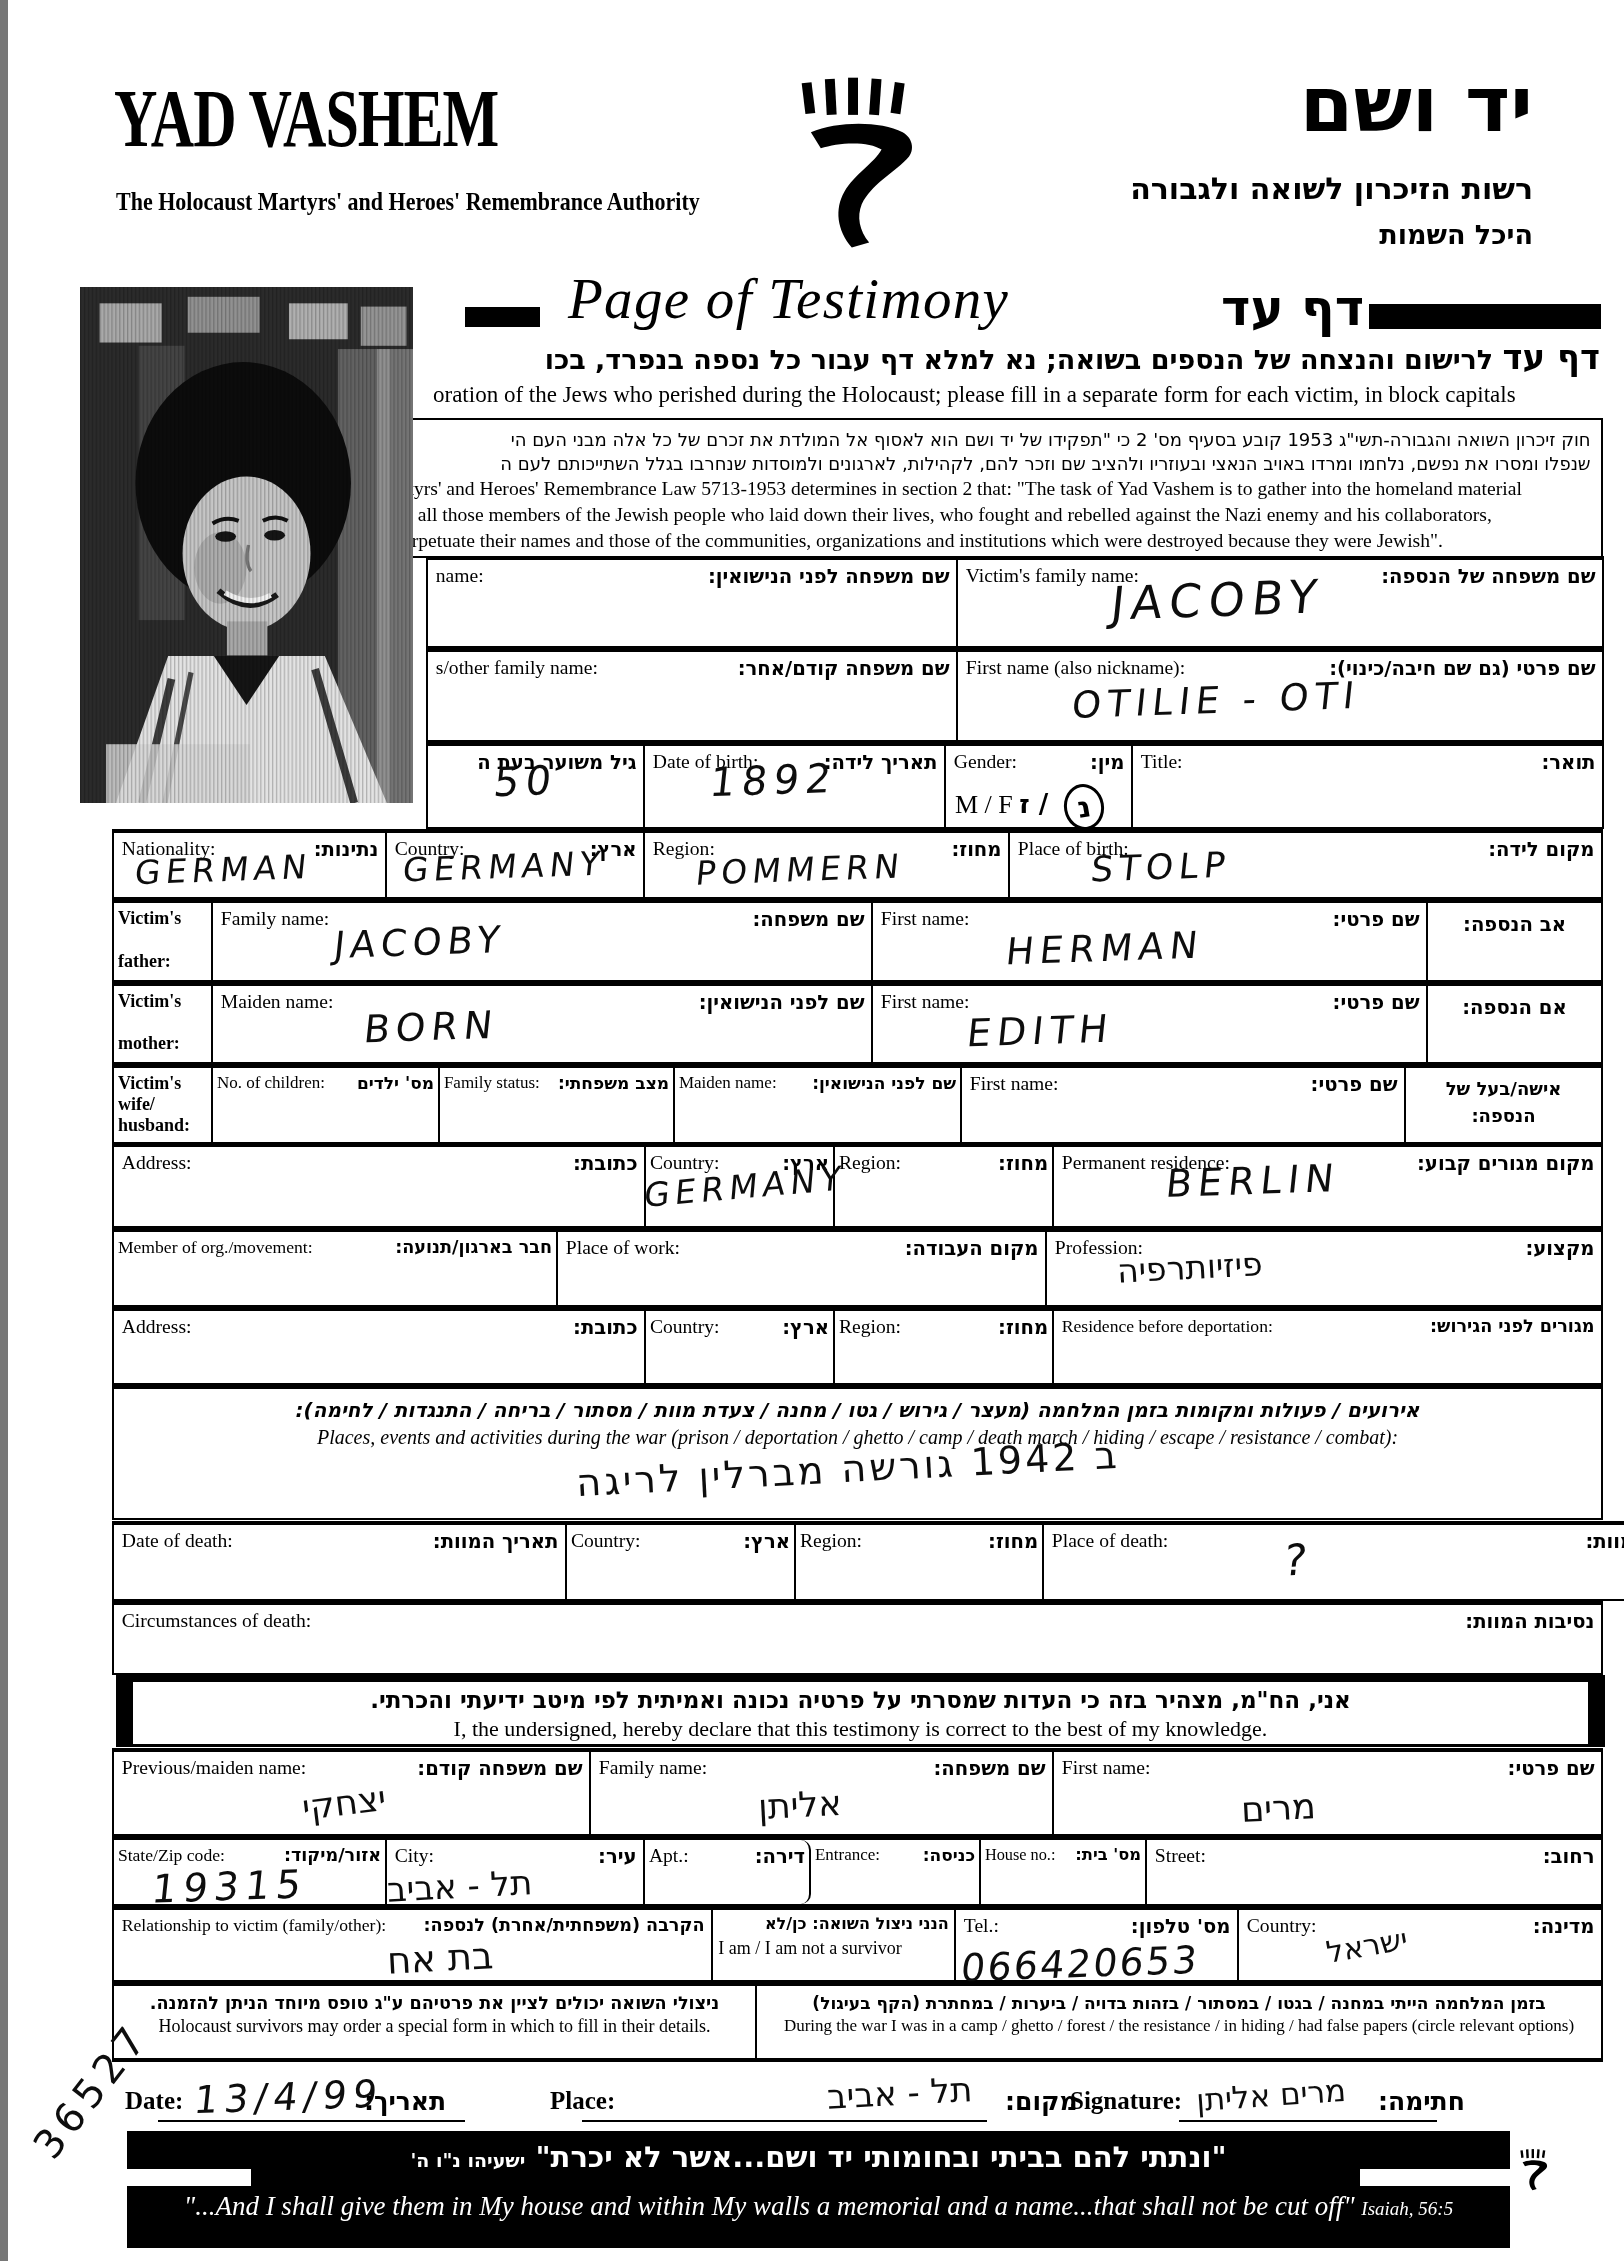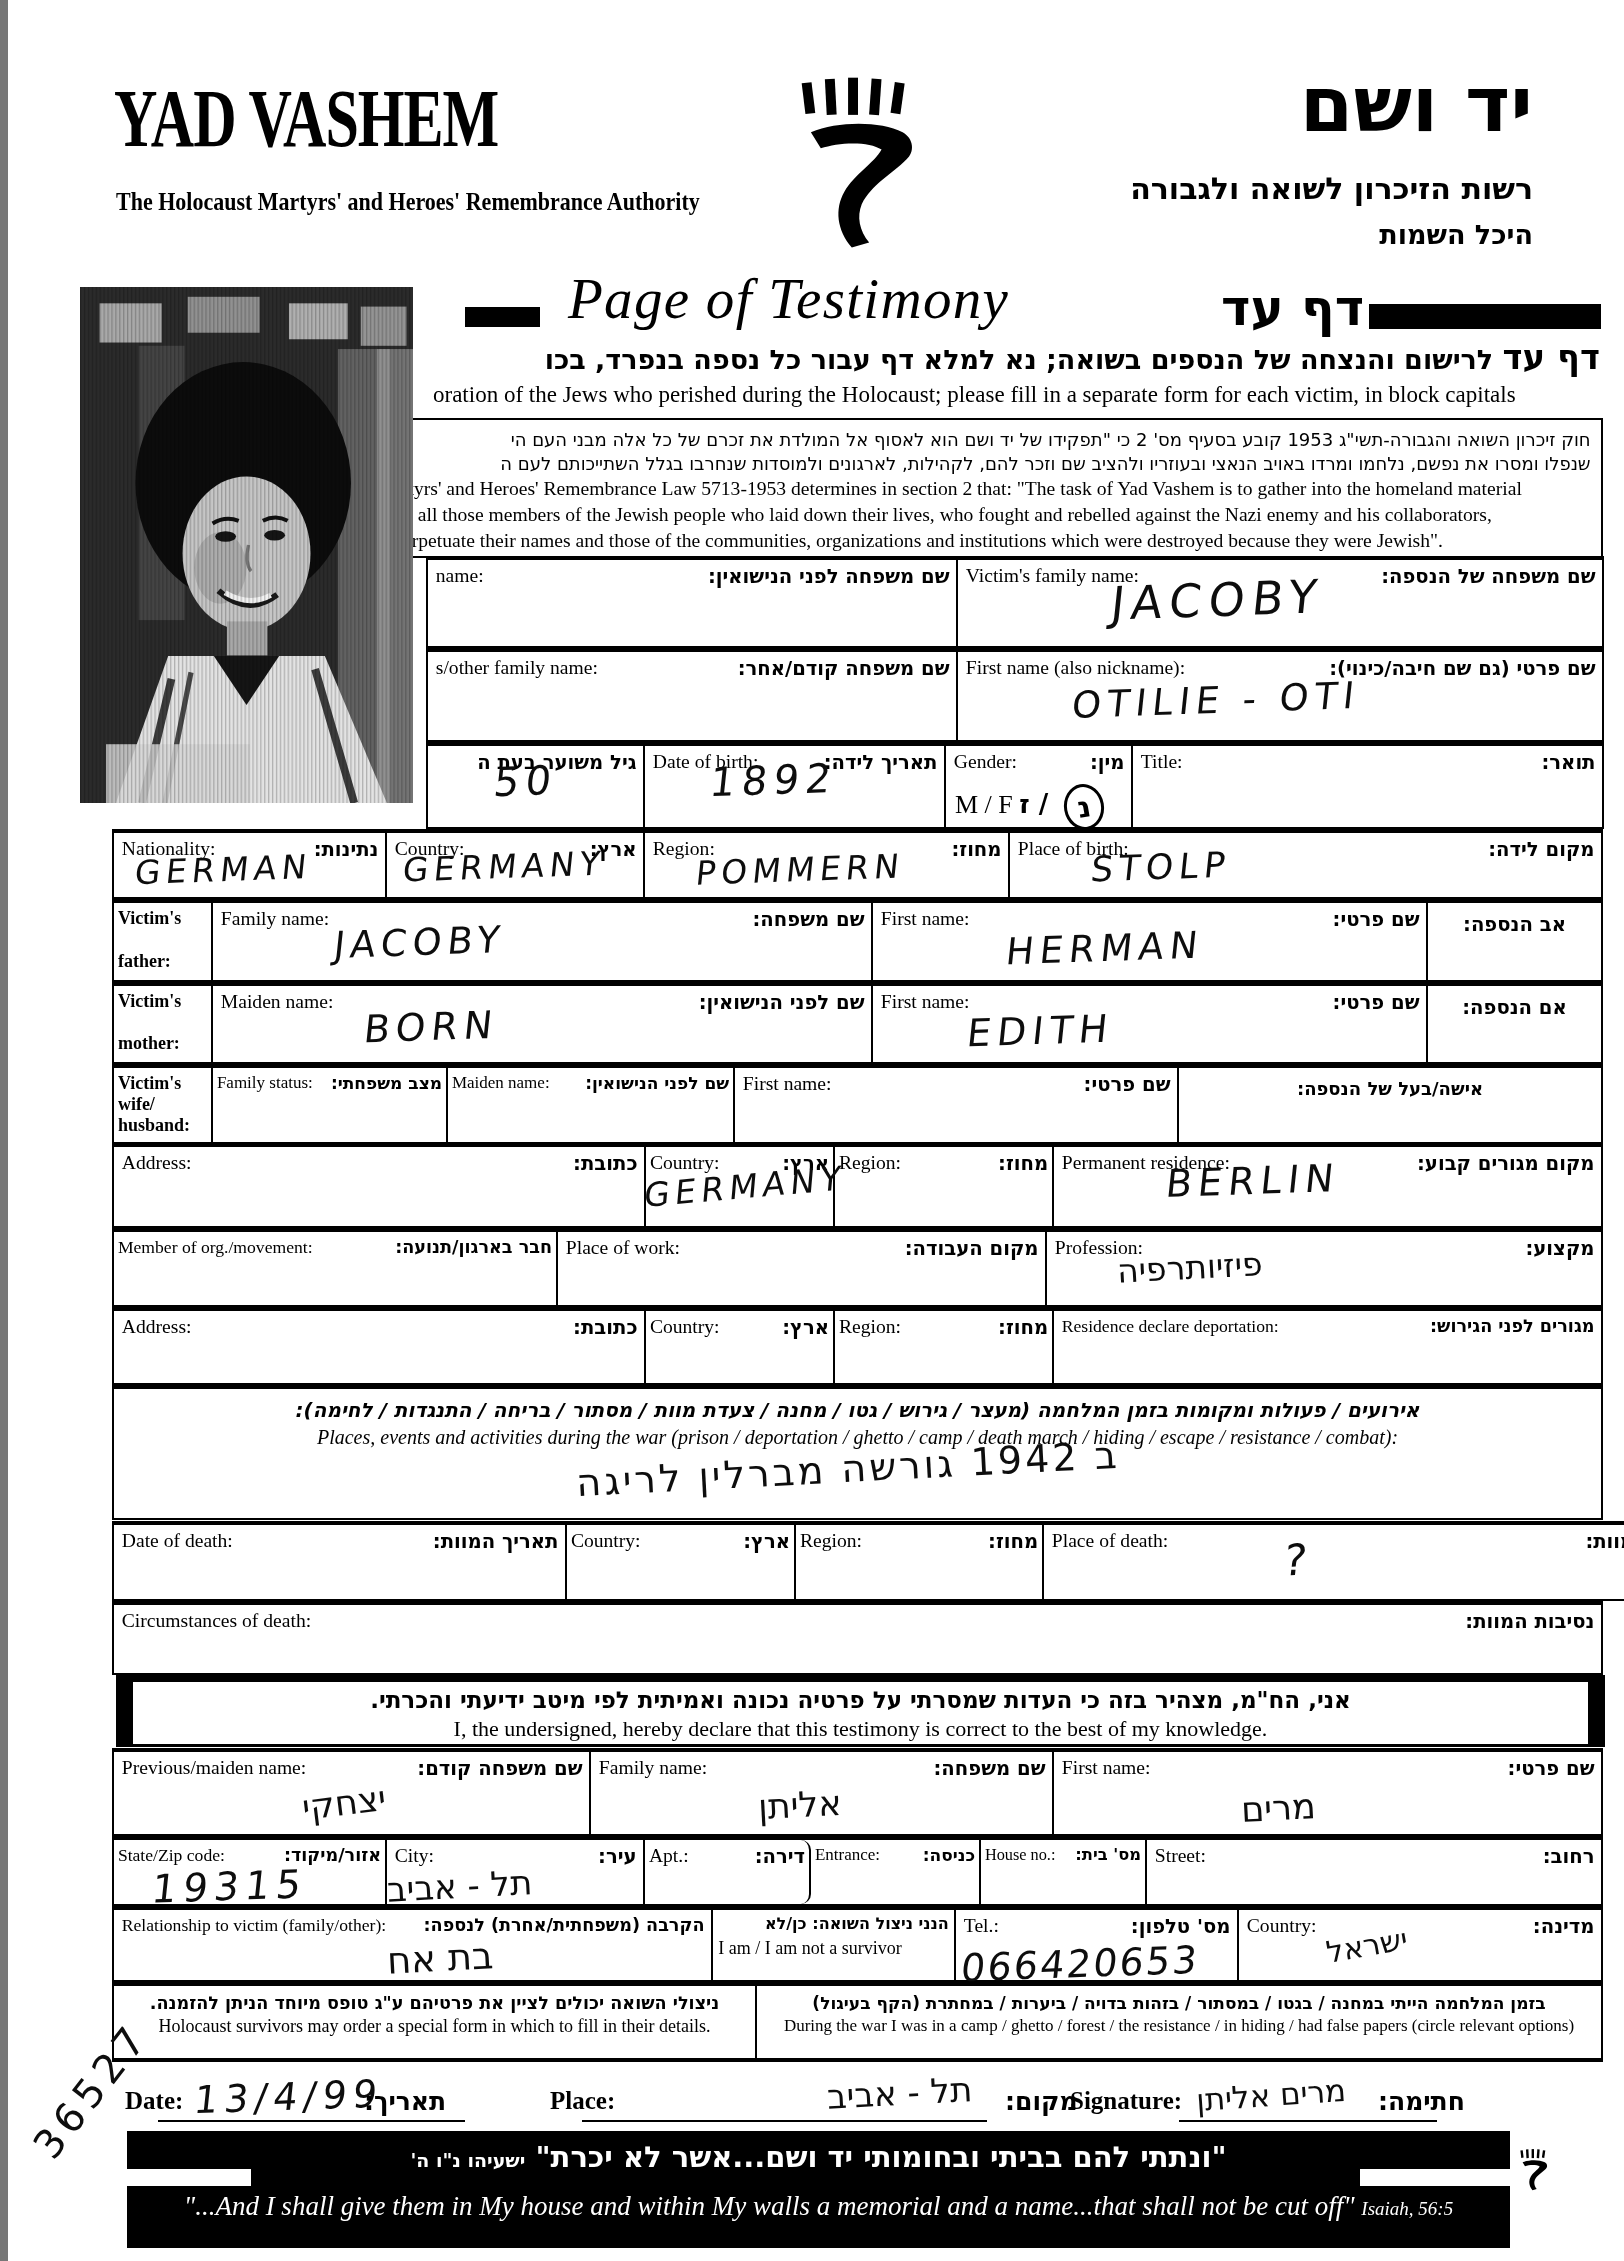--- a/index.html
+++ b/index.html
@@ -267,20 +267,26 @@
     </div>
   </div>
 
   <div class="row" style="left:104px;top:1064px;width:1491px;height:80px;">
     <div class="cell" style="flex-basis:99px;">
       <div class="side">
           <span>Victim's wife/</span>
           <span>husband:</span>
         </div>
     </div>
+    <div class="cell" style="flex-basis:227px;">
+      <div class="pair" style="padding-left:3.9px;padding-right:3.9px;">
+          <span class="len" style="font-size:17px;">No. of children:</span>
+          <span class="lhe" style="font-size:17px;">מס' ילדים</span>
+        </div>
+    </div>
     <div class="cell" style="flex-basis:235px;">
       <div class="pair" style="padding-left:3.9px;padding-right:3.9px;">
           <span class="len" style="font-size:17px;">Family status:</span>
           <span class="lhe" style="font-size:17px;">מצב משפחתי:</span>
         </div>
     </div>
     <div class="cell" style="flex-basis:287px;">
       <div class="pair" style="padding-left:3.9px;padding-right:3.9px;">
           <span class="len" style="font-size:17px;">Maiden name:</span>
           <span class="lhe" style="font-size:17px;">שם לפני הנישואין:</span>
@@ -359,21 +365,21 @@
         </div>
     </div>
     <div class="cell" style="flex-basis:219px;">
       <div class="pair" style="padding-left:3.9px;padding-right:3.9px;">
           <span class="len">Region:</span>
           <span class="lhe">מחוז:</span>
         </div>
     </div>
     <div class="cell last">
       <div class="pair">
-          <span class="len" style="font-size:17.6px;">Residence declare deportation:</span>
+          <span class="len" style="font-size:17.6px;">Residence before deportation:</span>
           <span class="lhe" style="font-size:17.6px;">מגורים לפני הגירוש:</span>
         </div>
     </div>
   </div>
 
   <div class="row" style="left:104px;top:1385px;width:1491px;height:135px;">
     <div class="cell last">
       <div class="center-lbl lhe" style="white-space:normal;padding-top:9px;font-size:20px;">אירועים / פעולות ומקומות בזמן המלחמה (מעצר / גירוש / גטו / מחנה / צעדת מוות / מסתור / בריחה / התנגדות / לחימה):</div>
       <div class="center-lbl len" style="white-space:normal;padding-top:3.9px;font-size:20px;">Places, events and activities during the war (prison / deportation / ghetto / camp / death march / hiding / escape / resistance / combat):</div>
     </div>

